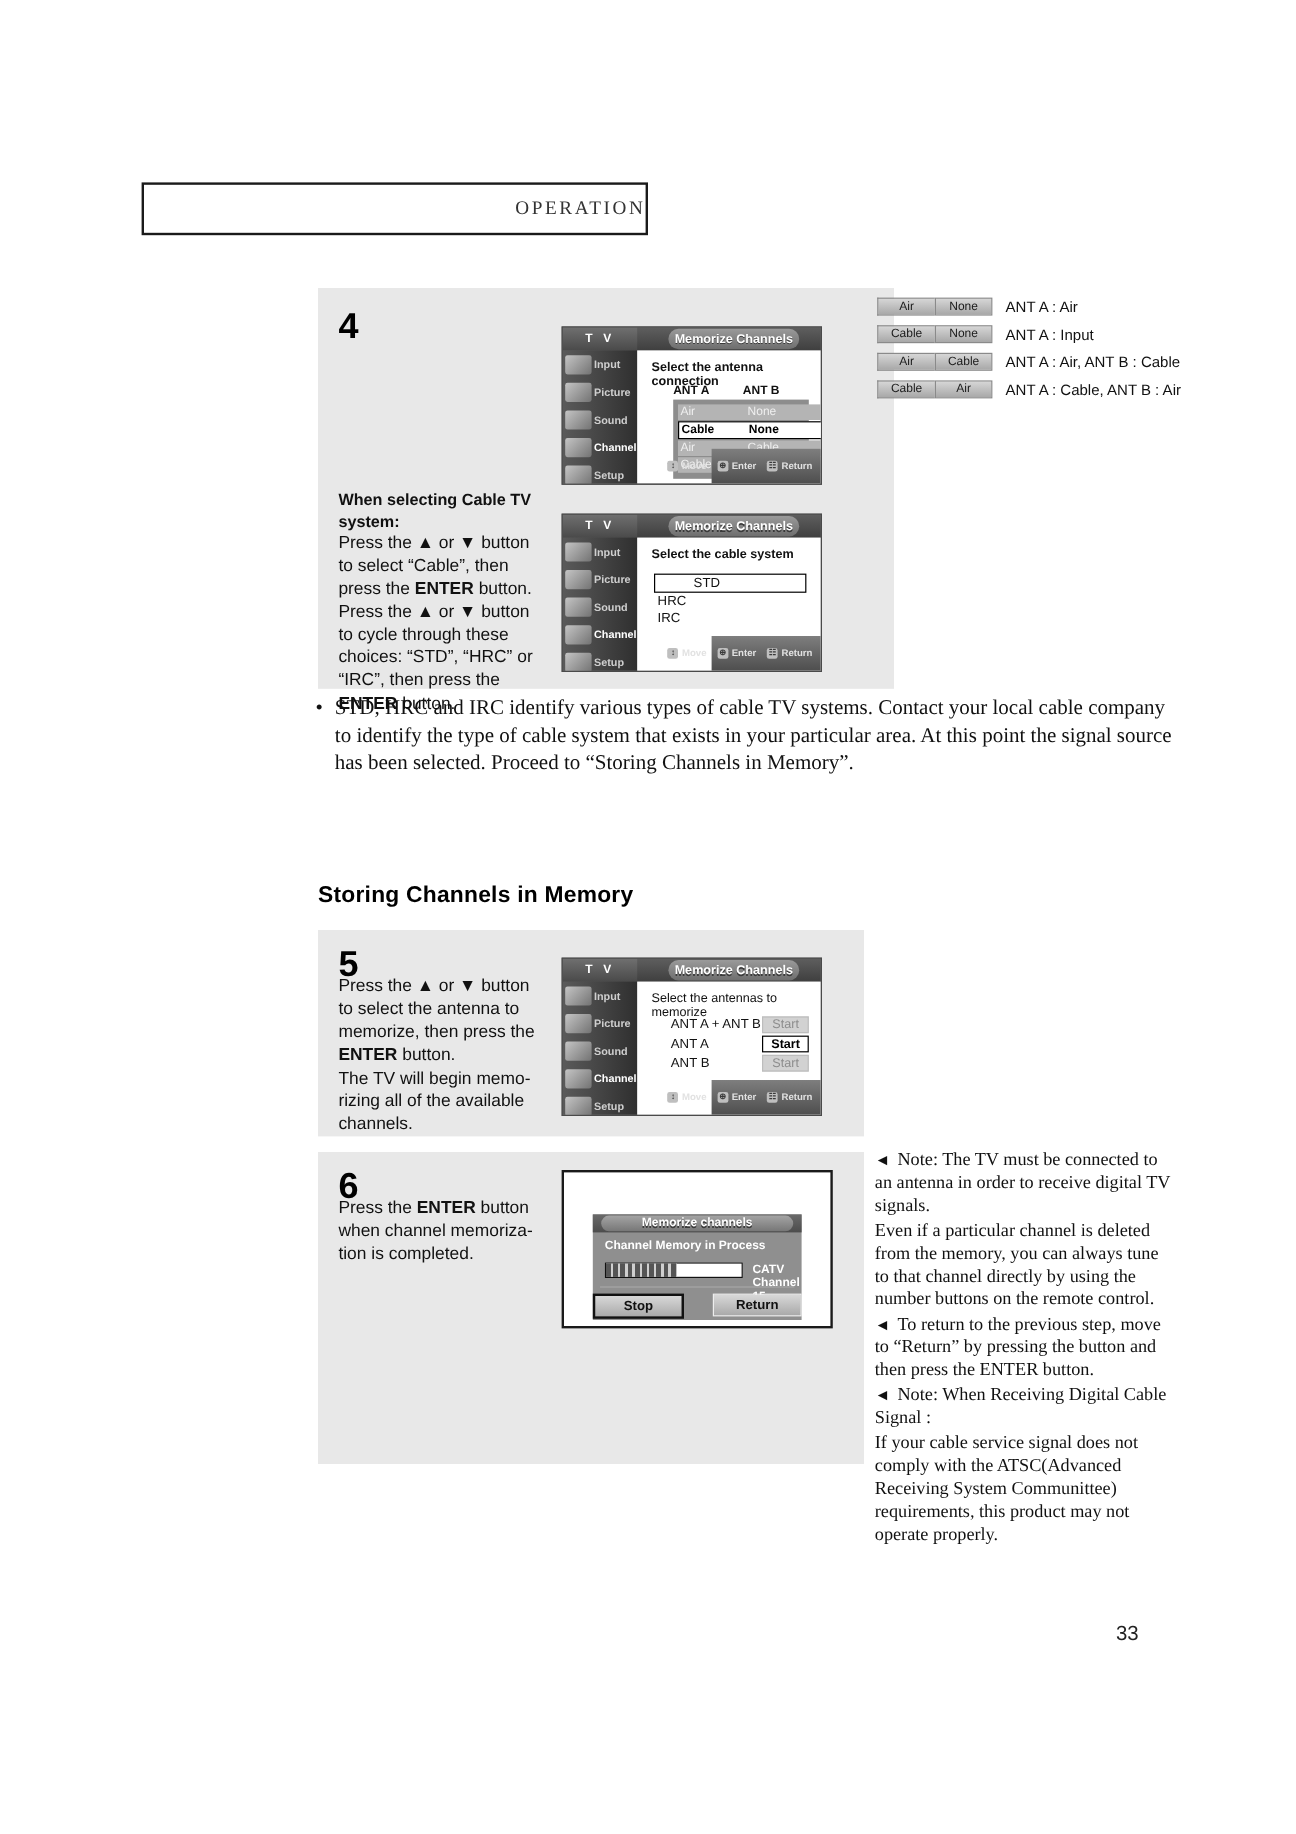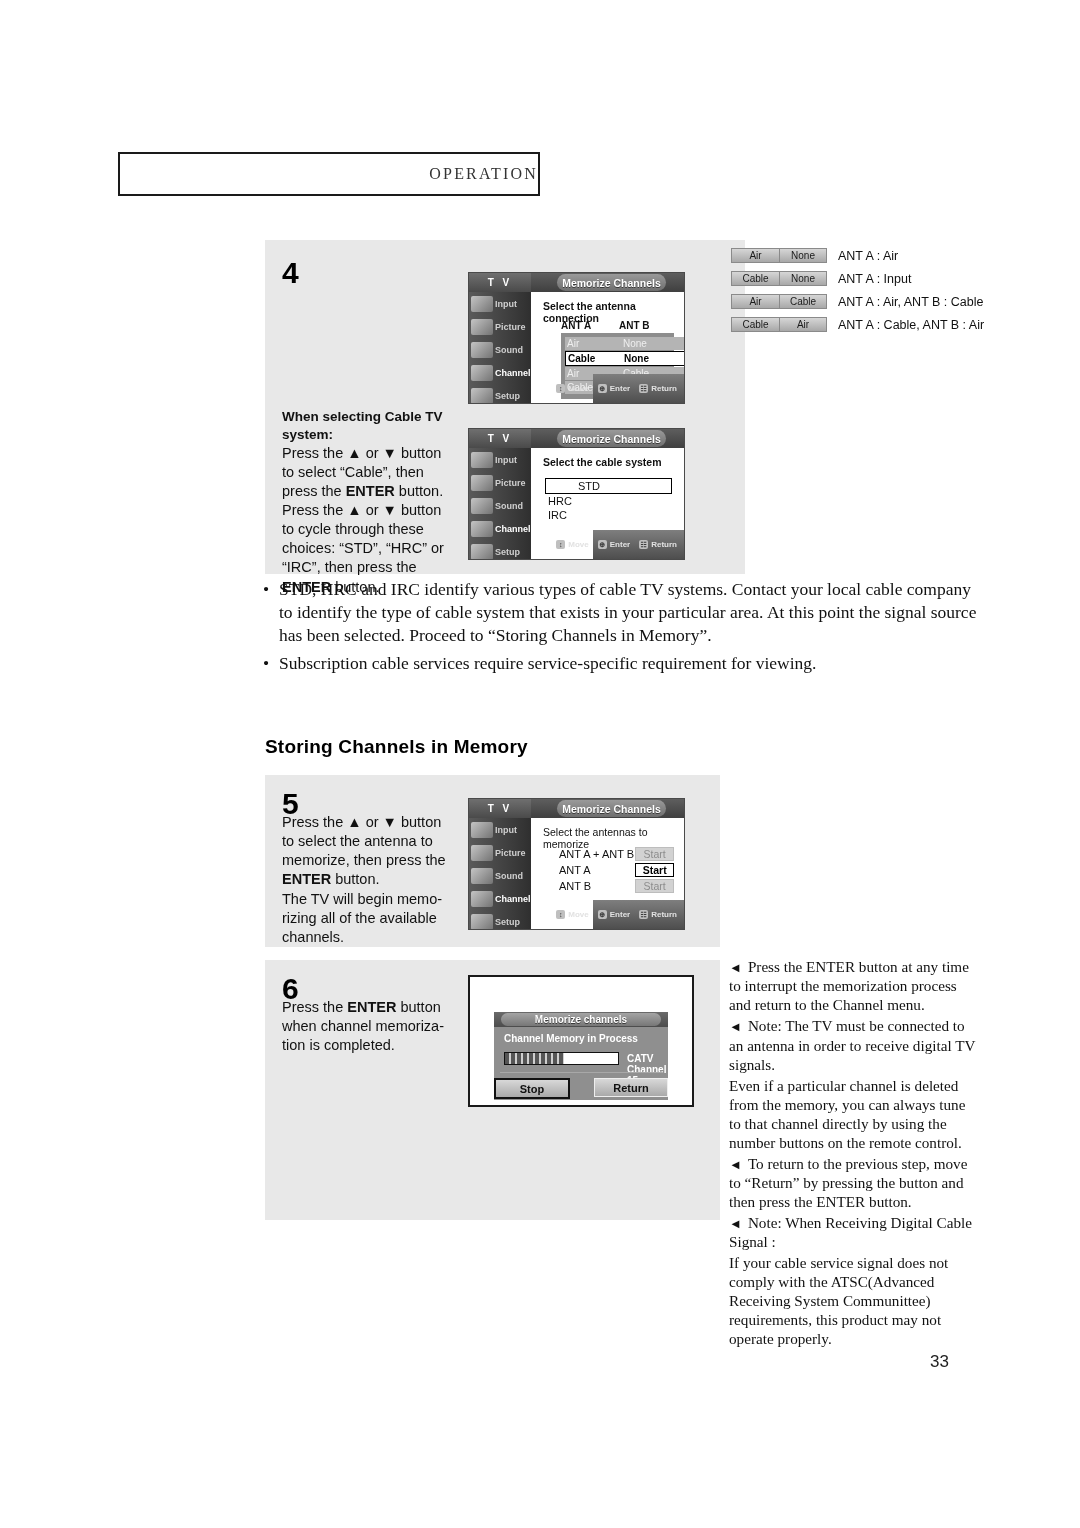--- a/index.html
+++ b/index.html
@@ -405,21 +405,20 @@
     <div class="combo">
       <span class="sw">Cable</span>
       <span class="sw">Air</span>
       <span class="cl">ANT A : Cable, ANT B : Air</span>
     </div>
   </div>
 
   <div class="notes">
     <ul>
       <li>STD, HRC and IRC identify various types of cable TV systems. Contact your local cable company to identify the type of cable system that exists in your particular area. At this point the signal source has been selected. Proceed to “Storing Channels in Memory”.</li>
-      <li>Subscription cable services require service-specific requirement for viewing.</li>
     </ul>
   </div>
 
   <div class="sectionh">Storing Channels in Memory</div>
 
   <div class="panel" id="panel5">
     <div class="stepnum" style="position:absolute;left:17px;top:14px;">5</div>
     <div class="steptext" style="position:absolute;left:17px;top:38px;width:190px;">
       <div>Press the ▲ or ▼ button</div>
       <div>to select the antenna to</div>
@@ -513,21 +512,20 @@
         <div class="dlg-sep"></div>
         <div class="dlg-btns">
           <div class="dlg-btn primary">Stop</div>
           <div class="dlg-btn ghost">Return</div>
         </div>
       </div>
     </div>
   </div>
 
   <div class="rightcol">
-    <div class="rc-p"><span class="tri">◄</span><span>Press the ENTER button at any time to interrupt the memorization process and return to the Channel menu.</span></div>
     <div class="rc-p"><span class="tri">◄</span><span>Note: The TV must be connected to an antenna in order to receive digital TV  signals.</span></div>
     <div class="rc-p"><span>Even if a particular channel is deleted from the memory, you can always tune to that channel directly by using the number buttons on the remote control.</span></div>
     <div class="rc-p"><span class="tri">◄</span><span>To return to the previous step, move to “Return” by pressing the button and then press the ENTER button.</span></div>
     <div class="rc-p"><span class="tri">◄</span><span>Note: When Receiving Digital Cable Signal :</span></div>
     <div class="rc-p"><span>If your cable service signal does not comply with the ATSC(Advanced Receiving System Communittee) requirements, this product may not operate properly.</span></div>
   </div>
 
   <div class="pageno">33</div>
 </div>
 

